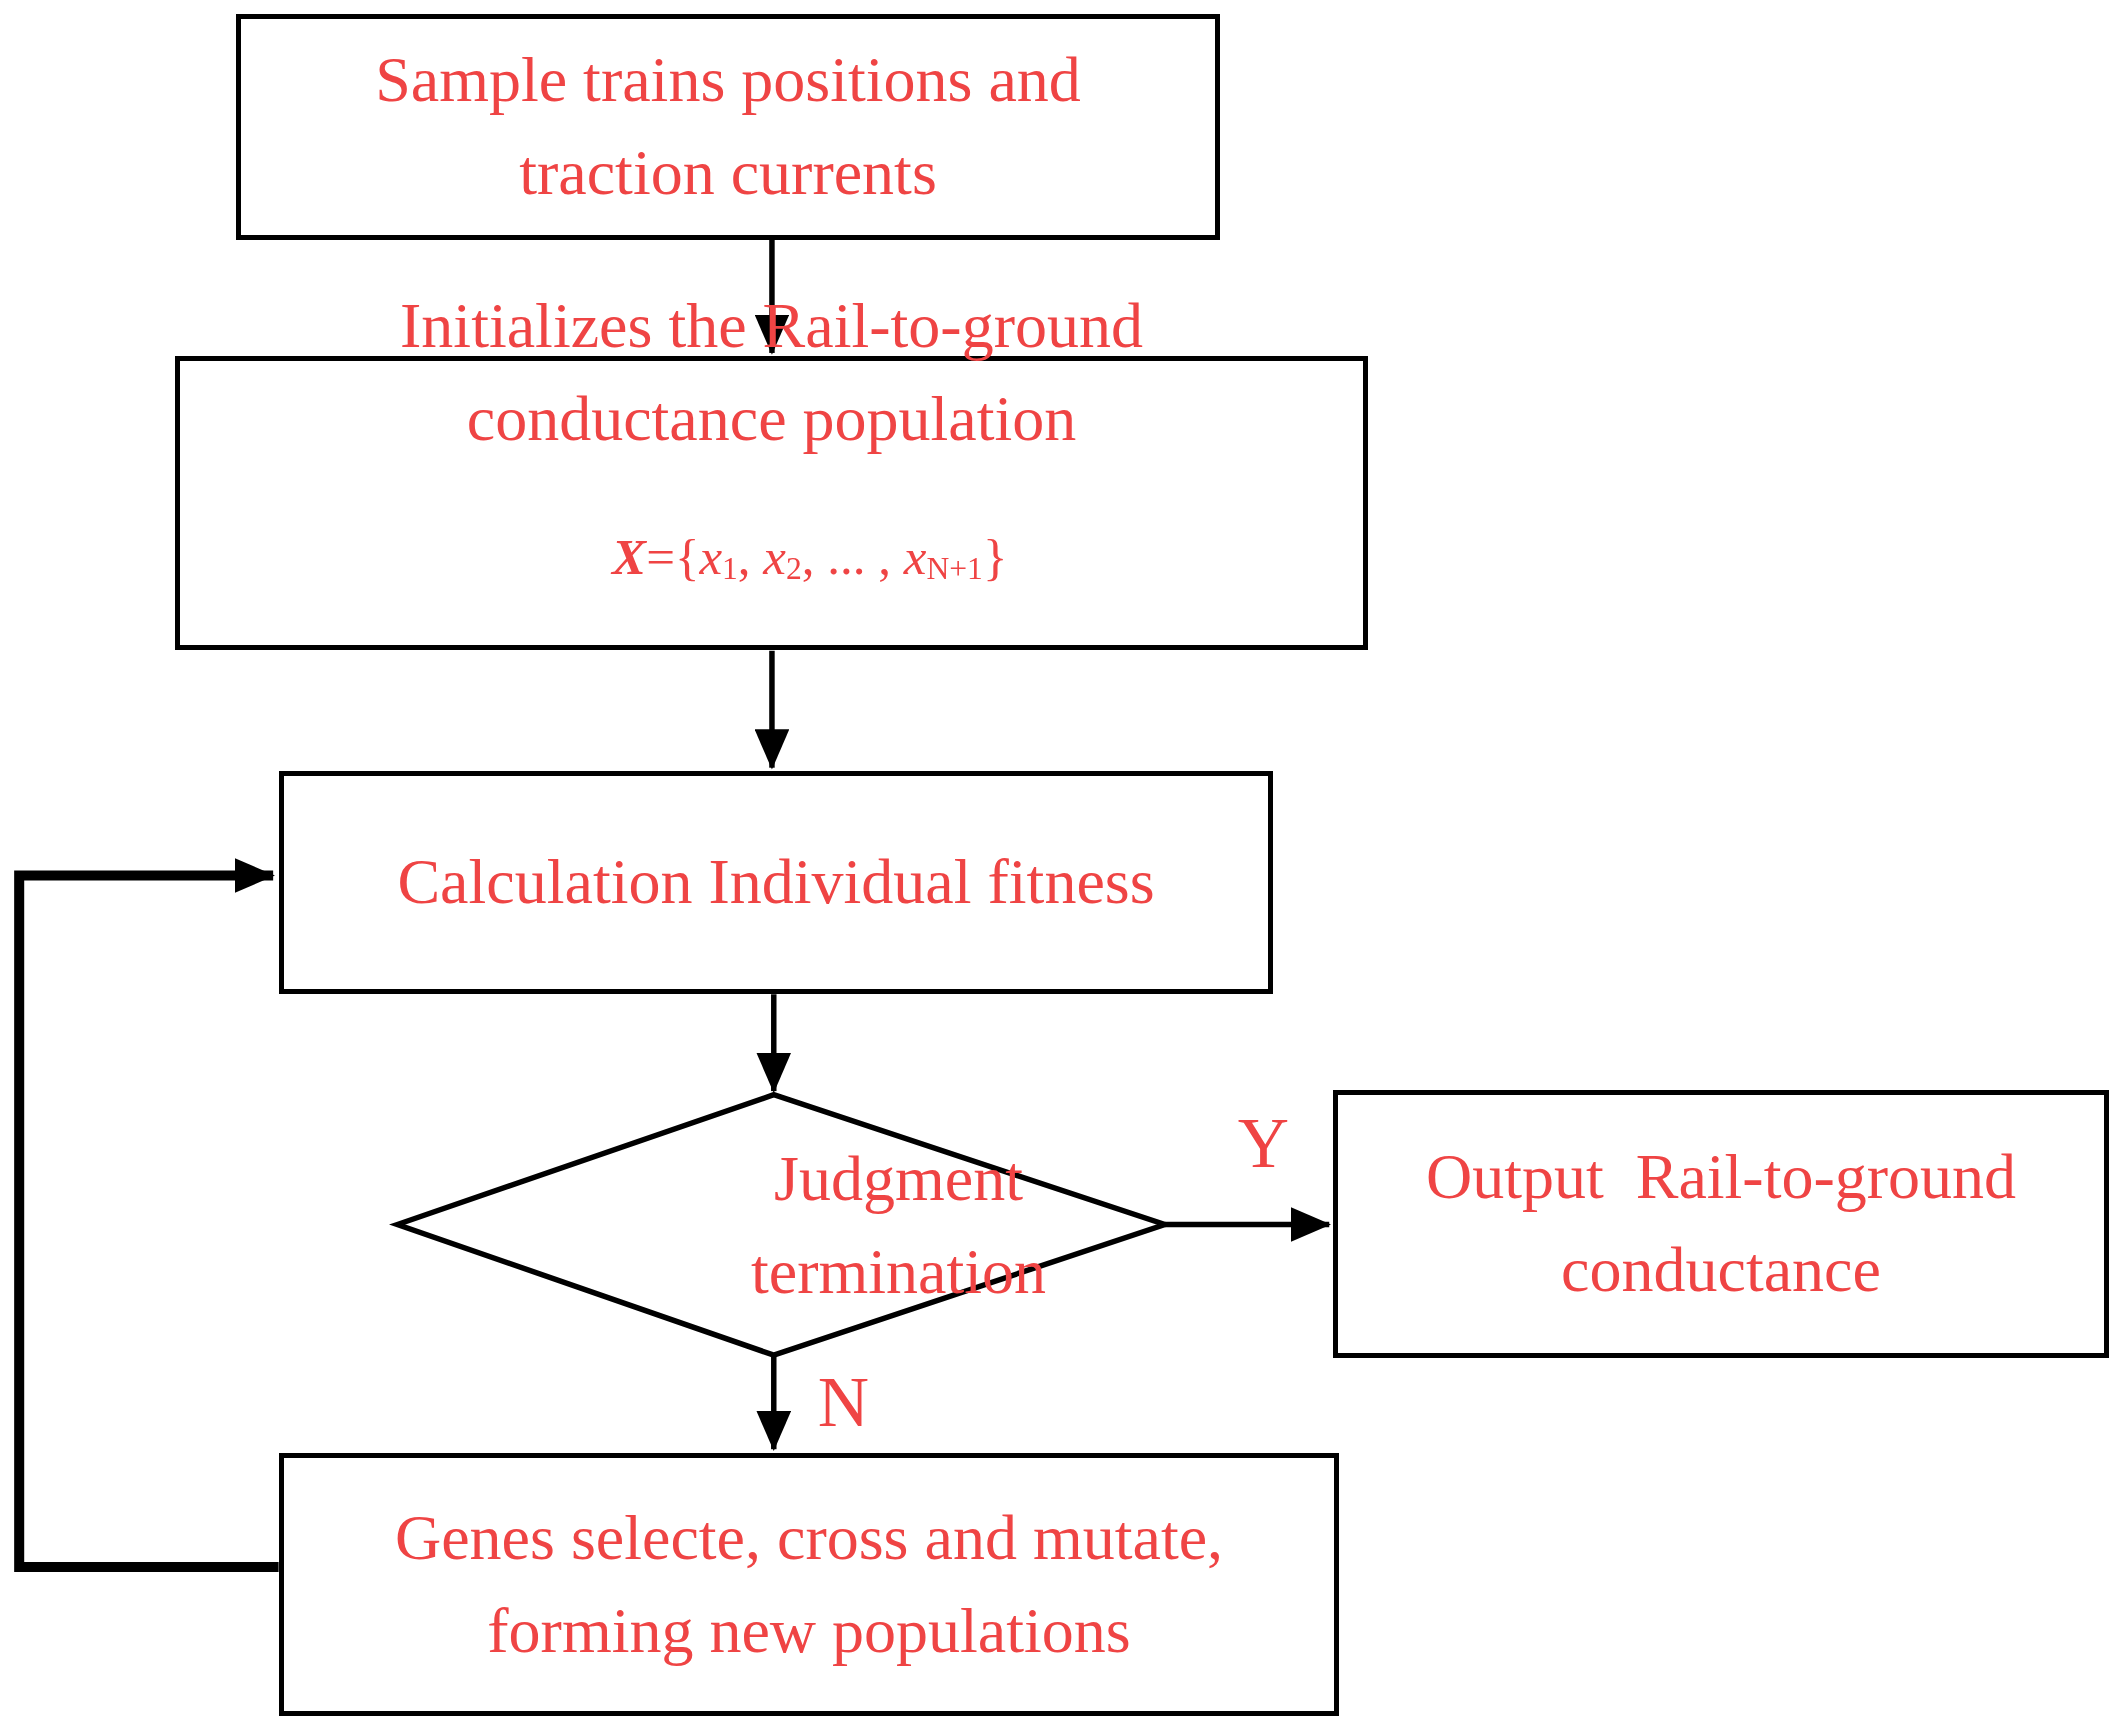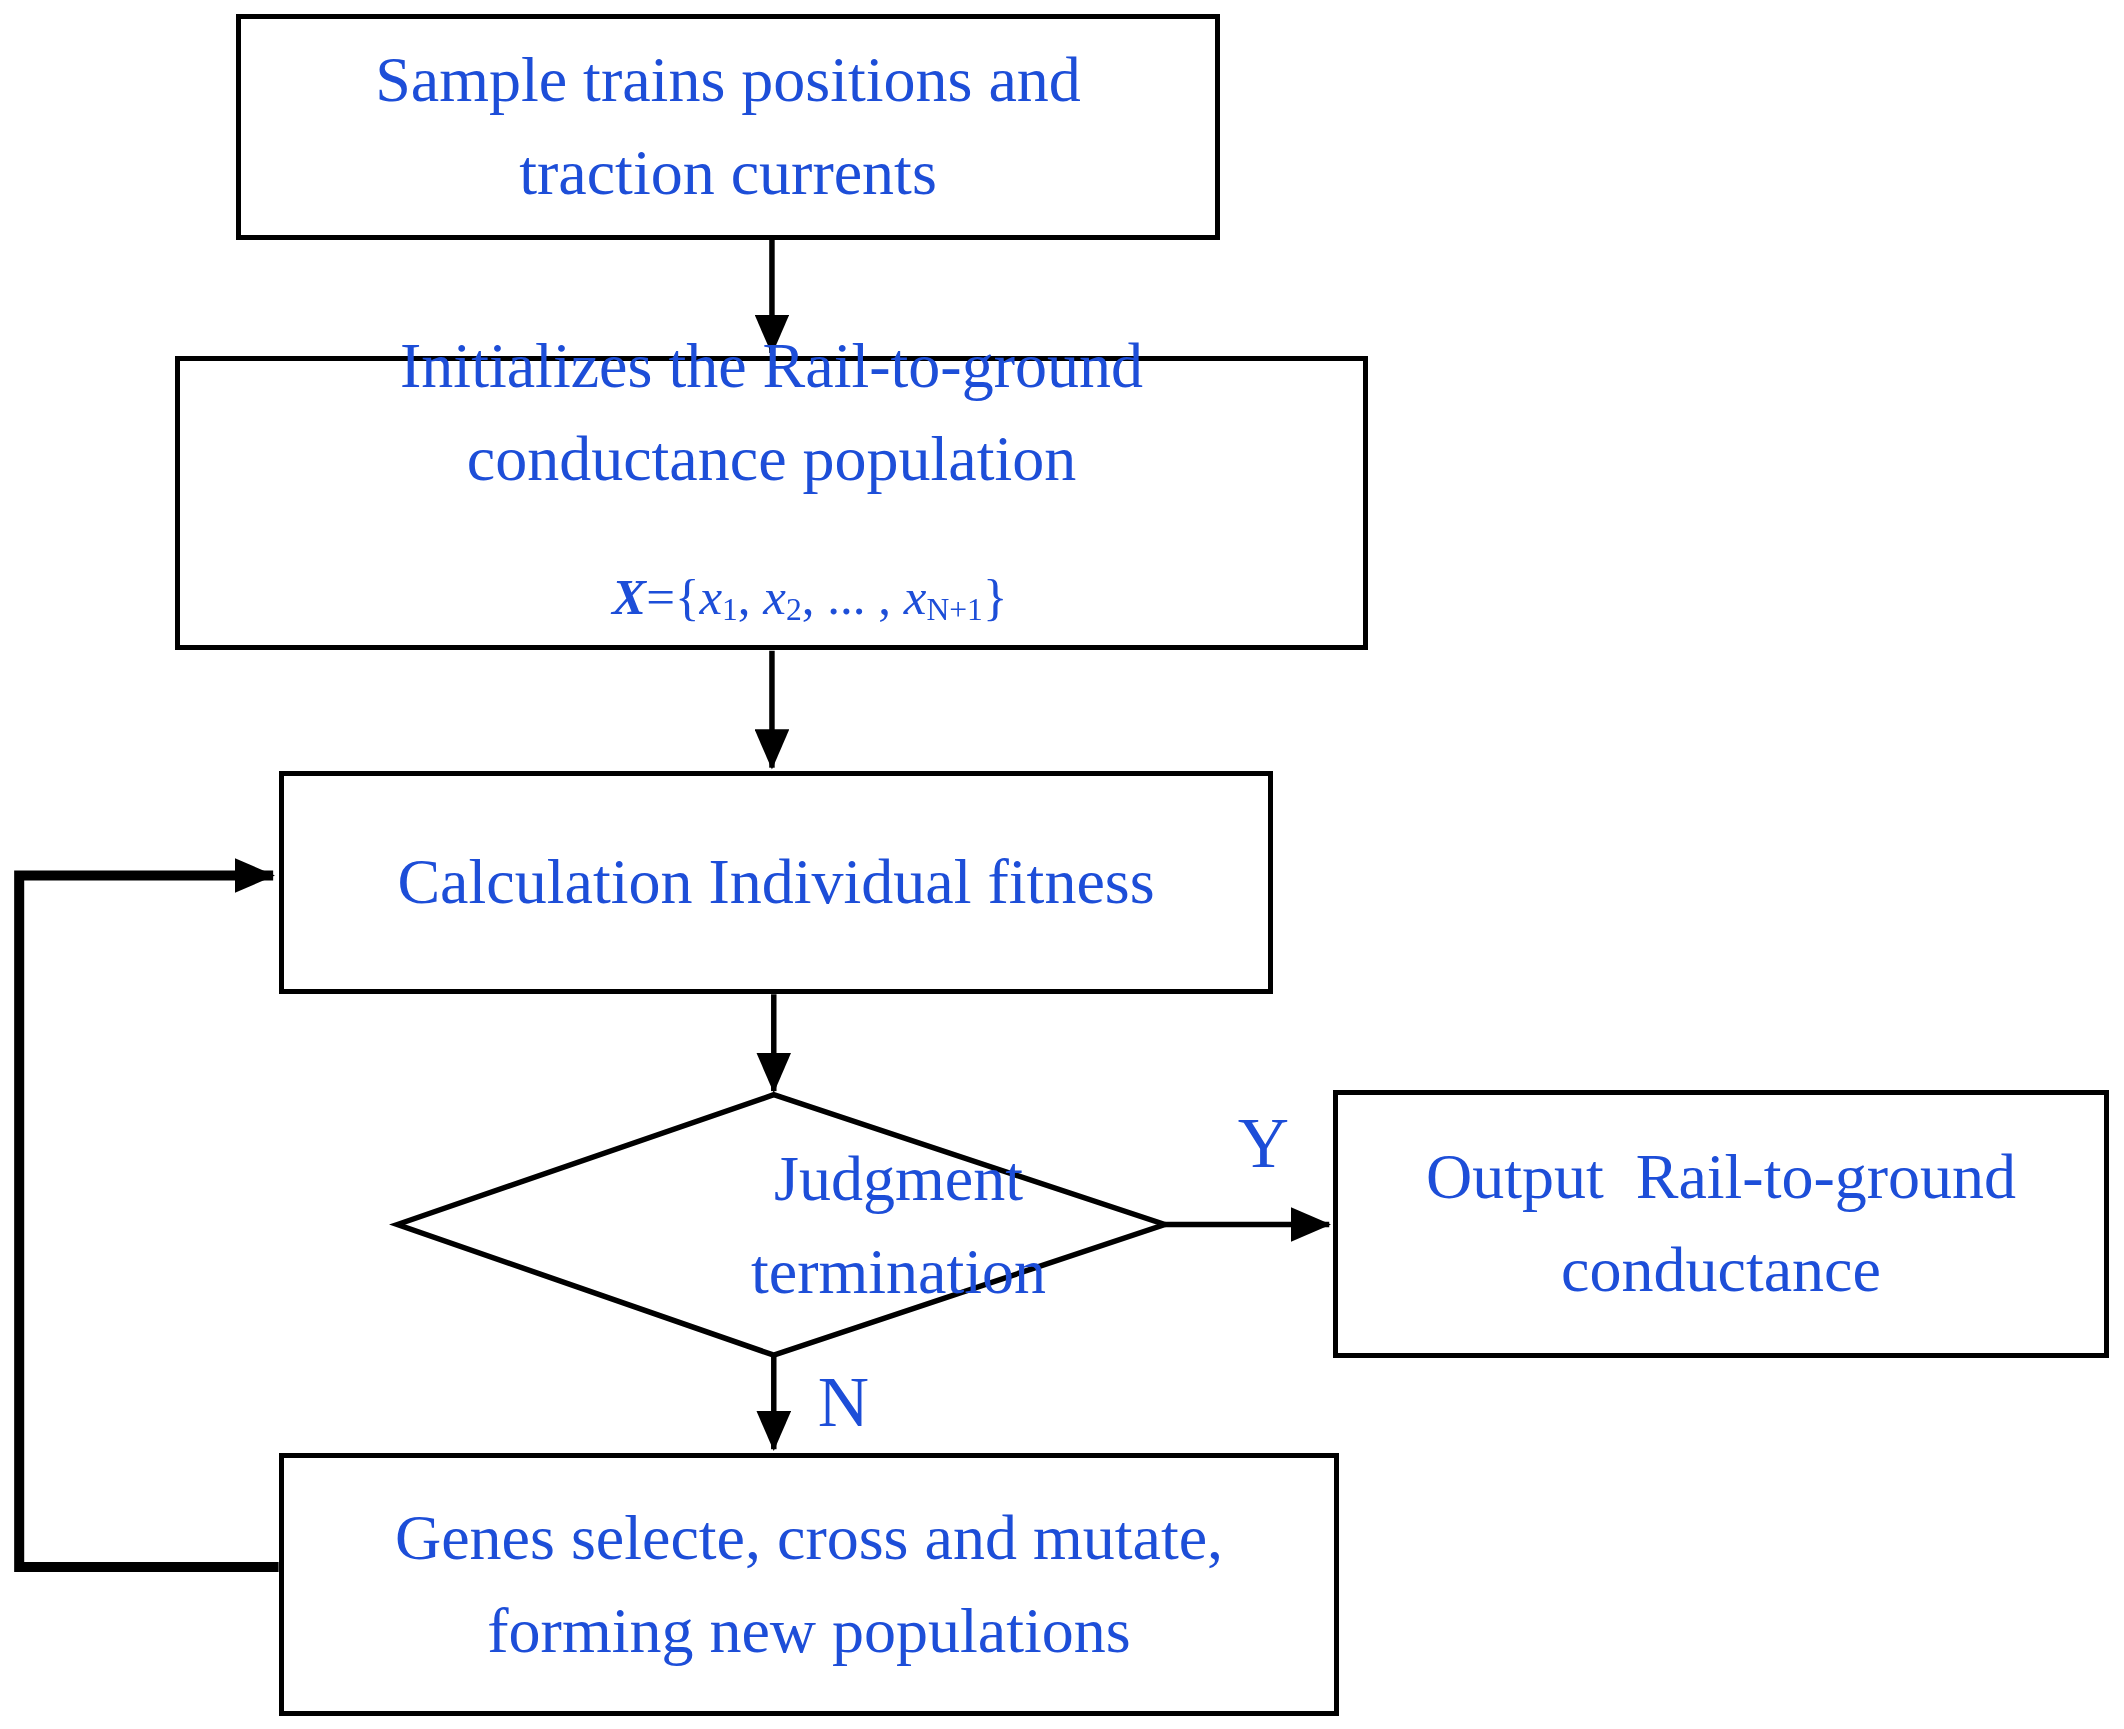--- a/index.html
+++ b/index.html
@@ -6,21 +6,21 @@
     margin: 0;
     padding: 0;
     background: #ffffff;
   }
   .canvas {
     position: relative;
     width: 2124px;
     height: 1730px;
     background: #ffffff;
     font-family: "Liberation Serif", "DejaVu Serif", serif;
-    color: #1d4ed8;
+    color: #ef4444;
     overflow: hidden;
   }
   .wires {
     position: absolute;
     left: 0; top: 0;
     width: 2124px; height: 1730px;
   }
   .node {
     position: absolute;
     background: #ffffff;
@@ -96,21 +96,21 @@
     <path d="M305,1715 L21,1715 L21,958 L299,958" fill="none" stroke="#000000" stroke-width="11" marker-end="url(#ah)"></path>
 
     <polygon points="435,1340 847,1198 1275,1340 847,1483" fill="#ffffff" stroke="#000000" stroke-width="6"></polygon>
   </svg>
 
   <div class="node" style="left:236px; top:13.7px; width:984px; height:226px;">
     <div class="node-text">Sample trains positions and
 traction currents</div>
   </div>
 
-  <div class="node" style="left:175px; top:356px; width:1193px; height:294px;">
+  <div class="node" style="left:175px; top:356px; width:1193px; height:294px;justify-content:flex-end;">
     <div class="node-text">Initializes the Rail-to-ground
 conductance population</div>
     <div class="formula">
       <span class="bi">X</span><span>={</span><span class="it">x</span><sub>1</sub><span>, </span><span class="it">x</span><sub>2</sub><span>, ... , </span><span class="it">x</span><sub>N+1</sub><span>}</span>
     </div>
   </div>
 
   <div class="node" style="left:279px; top:771px; width:994px; height:223px;font-family:Liberation Serif, serif;">
     <div class="node-text">Calculation Individual fitness</div>
   </div>

